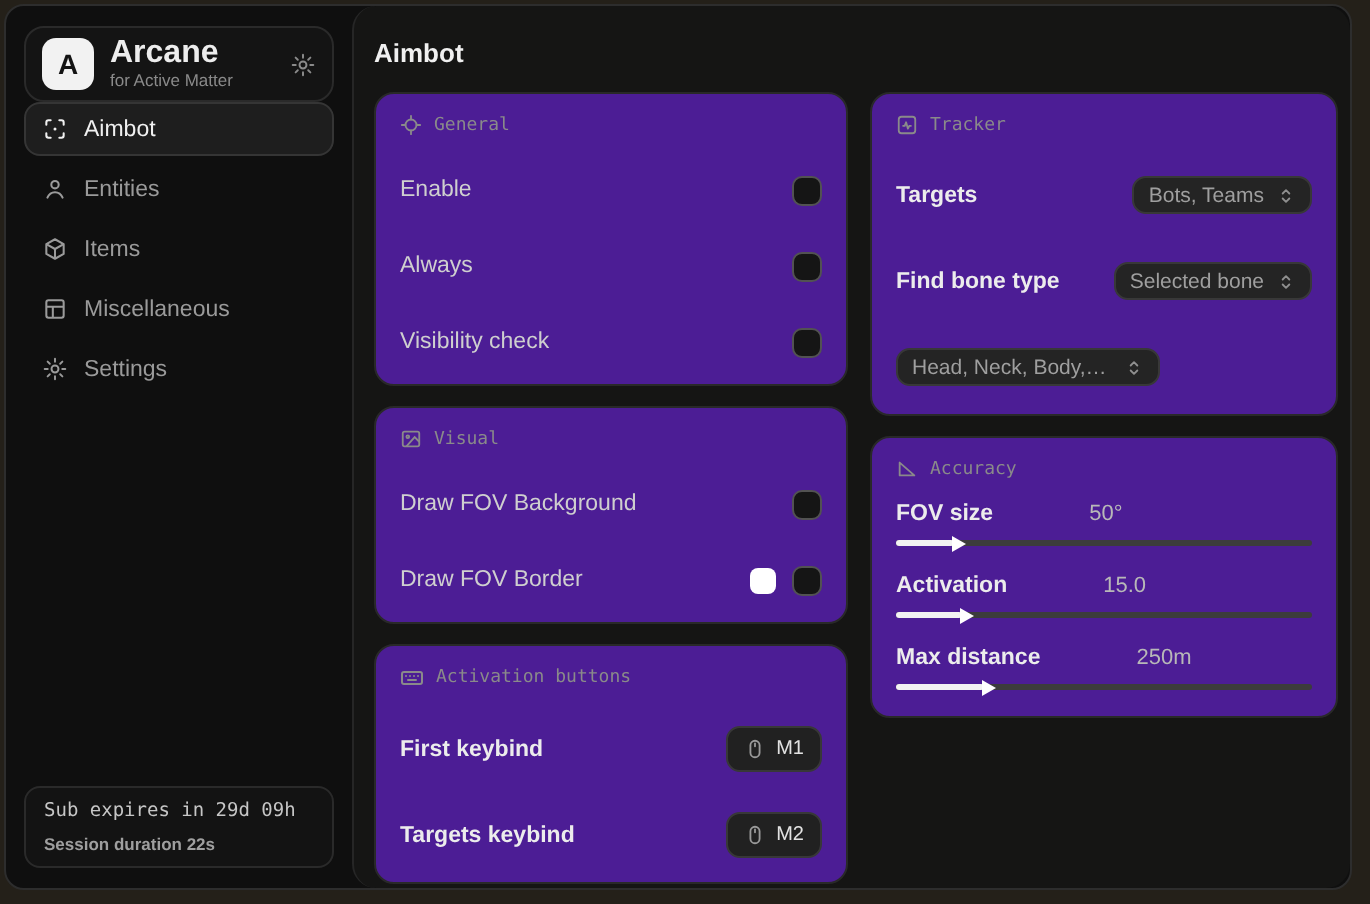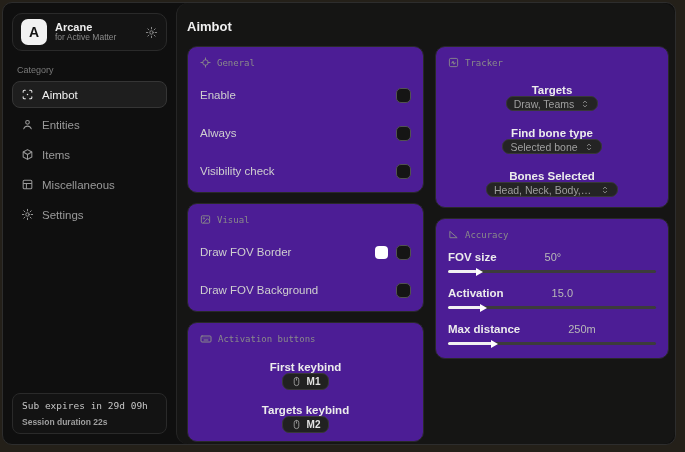--- a/index.html
+++ b/index.html
@@ -19,21 +19,21 @@
   .sidebar{width:173px;min-width:173px;box-sizing:border-box;padding:10px 9px;display:flex;flex-direction:column;}
   .logo-card{
     border:1px solid #2a2a2a;border-radius:10px;background:#141414;
     padding:5px 8px;display:flex;align-items:center;gap:8px;height:38px;box-sizing:border-box;
   }
   .logo-square{
     width:26px;height:26px;border-radius:7px;background:#f2f2f2;color:#141414;
     font-weight:700;font-size:14px;display:flex;align-items:center;justify-content:center;flex:none;
   }
   .logo-text{line-height:1.15;min-width:0;}
-  .logo-title{font-size:11px;font-weight:700;color:#ededed;}
+  .logo-title{font-size:16px;font-weight:700;color:#ededed;}
   .logo-sub{font-size:8.5px;color:#8a8a8a;}
   .logo-gear{margin-left:auto;color:#8a8a8a;display:flex;}
   .category{margin:14px 5px 6px;font-size:9px;color:#7a7a7a;}
   .nav-item{
     height:25px;margin-bottom:3px;padding:0 8px;border-radius:8px;border:1px solid transparent;
     display:flex;align-items:center;gap:8px;font-size:11.5px;color:#9a9a9a;cursor:pointer;
   }
   .nav-item svg{flex:none;}
   .nav-item.active{background:#1e1e1e;border-color:#353535;color:#f0f0f0;}
   .side-footer{
@@ -53,33 +53,33 @@
   .col-right{flex:1;min-width:0;}
   .card{
     background:#4c1d95;border:1px solid #292929;border-radius:10px;
     padding:10px 12px;margin-bottom:10px;box-sizing:border-box;
   }
   .card-header{
     display:flex;align-items:center;gap:6px;color:#8a8a8a;
     font-family:"DejaVu Sans Mono",monospace;font-size:9px;margin-bottom:8px;
   }
   .row{display:flex;align-items:center;justify-content:space-between;height:22px;margin-top:16px;}
-  .row-lg{height:27px;flex-direction:column;}
+  .row-lg{height:27px;}
   .row-label{font-size:11.5px;color:#cfcfcf;}
   .row-label.strong{font-weight:700;color:#ececec;}
   .right-group{display:flex;align-items:center;gap:8px;}
   .checkbox{
     width:15px;height:15px;border-radius:5px;border:1.5px solid #525252;
     background:#151515;box-sizing:border-box;cursor:pointer;flex:none;
   }
   .swatch{width:13px;height:13px;border-radius:4px;flex:none;cursor:pointer;}
   .key-pill{
     display:flex;align-items:center;gap:5px;padding:2px 8px;height:17px;
     background:#212121;border:1px solid #383838;border-radius:7px;
-    font-size:10px;font-weight:700;color:#e2e2e2;cursor:pointer;
+    font-size:10px;font-weight:400;color:#e2e2e2;cursor:pointer;
   }
   .key-pill svg{color:#9a9a9a;}
   .select-pill{
     display:flex;align-items:center;gap:6px;padding:0 7px;height:19px;
     background:#242424;border:1px solid #383838;border-radius:7px;
     font-size:10.5px;color:#9f9f9f;cursor:pointer;max-width:150px;box-sizing:border-box;
   }
   .select-pill .val{white-space:nowrap;overflow:hidden;text-overflow:ellipsis;}
   .select-pill svg{flex:none;color:#8f8f8f;}
   .slider-group{margin-bottom:11px;}
@@ -108,21 +108,20 @@
         <div class="logo-sub">for Active Matter</div>
       </div>
       <span class="logo-gear">
         <svg width="13" height="13" viewBox="0 0 24 24" fill="none" stroke="currentColor" stroke-width="1.8" stroke-linecap="round">
             <circle cx="12" cy="12" r="3.2"></circle>
             <path d="M12 2.5v2.8M12 18.7v2.8M2.5 12h2.8M18.7 12h2.8M5.2 5.2l2 2M16.8 16.8l2 2M18.8 5.2l-2 2M7.2 16.8l-2 2"></path>
           </svg>
       </span>
     </div>
 
-    <div class="category">Category</div>
 
     <div class="nav-item active">
       <span>
         <svg width="13" height="13" viewBox="0 0 24 24" fill="none" stroke="currentColor" stroke-width="1.9" stroke-linecap="round">
             <path d="M4 8V6a2 2 0 0 1 2-2h2M16 4h2a2 2 0 0 1 2 2v2M20 16v2a2 2 0 0 1-2 2h-2M8 20H6a2 2 0 0 1-2-2v-2"></path>
             <circle cx="12" cy="12" r="1.4" fill="currentColor" stroke="none"></circle>
           </svg>
       </span>
       <span>Aimbot</span>
     </div>
@@ -209,29 +208,29 @@
             <span>
               <svg width="11" height="11" viewBox="0 0 24 24" fill="none" stroke="currentColor" stroke-width="2">
                   <rect x="3" y="4" width="18" height="16" rx="2"></rect>
                   <circle cx="8.5" cy="9.5" r="1.5"></circle>
                   <path d="M21 15l-5-5-9 10"></path>
                 </svg>
             </span>
             <span>Visual</span>
           </div>
           <div class="row">
+            <span class="row-label">Draw FOV Background</span>
+            <span class="checkbox"></span>
+          </div>
+          <div class="row">
             <span class="row-label">Draw FOV Border</span>
             <span class="right-group">
               <span class="swatch" style="background: rgb(255, 255, 255);"></span>
               <span class="checkbox"></span>
             </span>
-          </div>
-          <div class="row">
-            <span class="row-label">Draw FOV Background</span>
-            <span class="checkbox"></span>
           </div>
         </div>
 
         <div class="card">
           <div class="card-header">
             <span>
               <svg width="12" height="12" viewBox="0 0 24 24" fill="none" stroke="currentColor" stroke-width="2" stroke-linecap="round">
                   <rect x="2" y="6" width="20" height="12" rx="2"></rect>
                   <path d="M6 10h.01M10 10h.01M14 10h.01M18 10h.01M8 14h8"></path>
                 </svg>
@@ -269,37 +268,36 @@
               <svg width="11" height="11" viewBox="0 0 24 24" fill="none" stroke="currentColor" stroke-width="2" stroke-linejoin="round">
                   <rect x="3" y="3" width="18" height="18" rx="3"></rect>
                   <path d="M7 13h2.5l1.5-4 2 7 1.5-3H17"></path>
                 </svg>
             </span>
             <span>Tracker</span>
           </div>
           <div class="row row-lg">
             <span class="row-label strong">Targets</span>
             <span class="select-pill">
-              <span class="val">Draw, Teams</span>
+              <span class="val">Bots, Teams</span>
               <svg width="10" height="10" viewBox="0 0 24 24" fill="none" stroke="currentColor" stroke-width="2.2" stroke-linecap="round" stroke-linejoin="round">
                   <path d="M8 9l4-4 4 4M8 15l4 4 4-4"></path>
                 </svg>
             </span>
           </div>
           <div class="row row-lg">
             <span class="row-label strong">Find bone type</span>
             <span class="select-pill">
               <span class="val">Selected bone</span>
               <svg width="10" height="10" viewBox="0 0 24 24" fill="none" stroke="currentColor" stroke-width="2.2" stroke-linecap="round" stroke-linejoin="round">
                   <path d="M8 9l4-4 4 4M8 15l4 4 4-4"></path>
                 </svg>
             </span>
           </div>
           <div class="row row-lg">
-            <span class="row-label strong">Bones Selected</span>
             <span class="select-pill" style="max-width:132px">
               <span class="val">Head, Neck, Body, Pe…</span>
               <svg width="10" height="10" viewBox="0 0 24 24" fill="none" stroke="currentColor" stroke-width="2.2" stroke-linecap="round" stroke-linejoin="round">
                   <path d="M8 9l4-4 4 4M8 15l4 4 4-4"></path>
                 </svg>
             </span>
           </div>
         </div>
 
         <div class="card">

